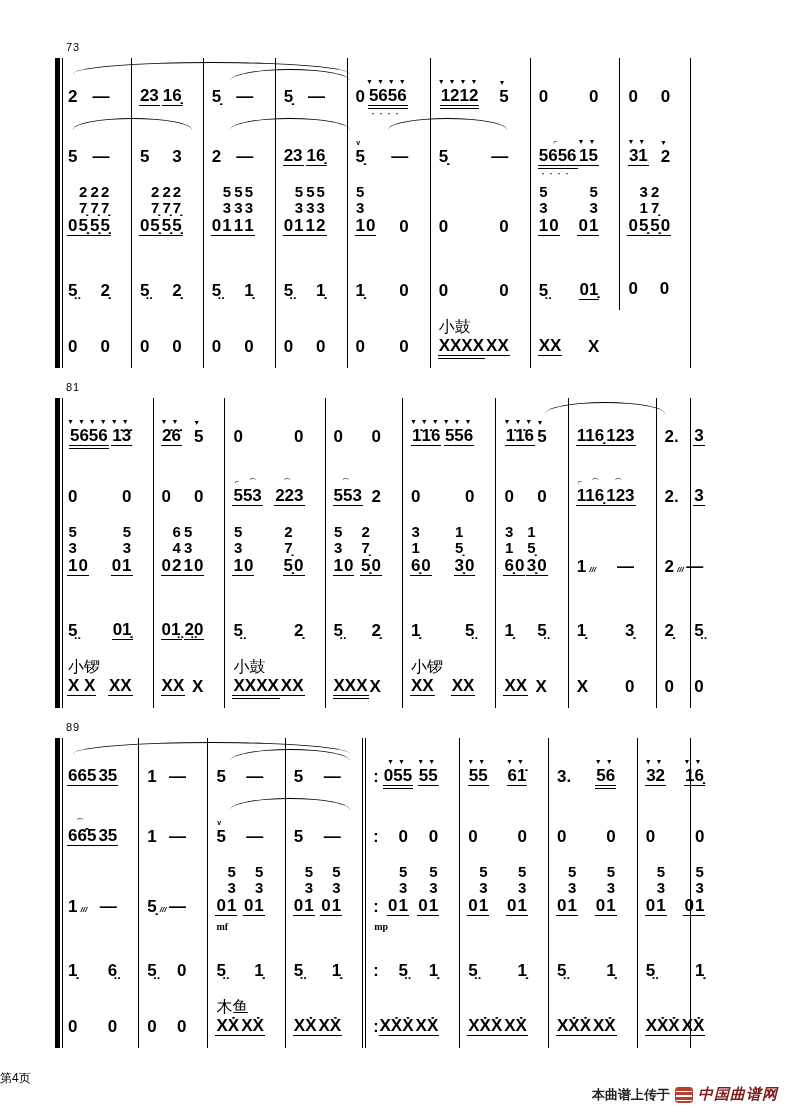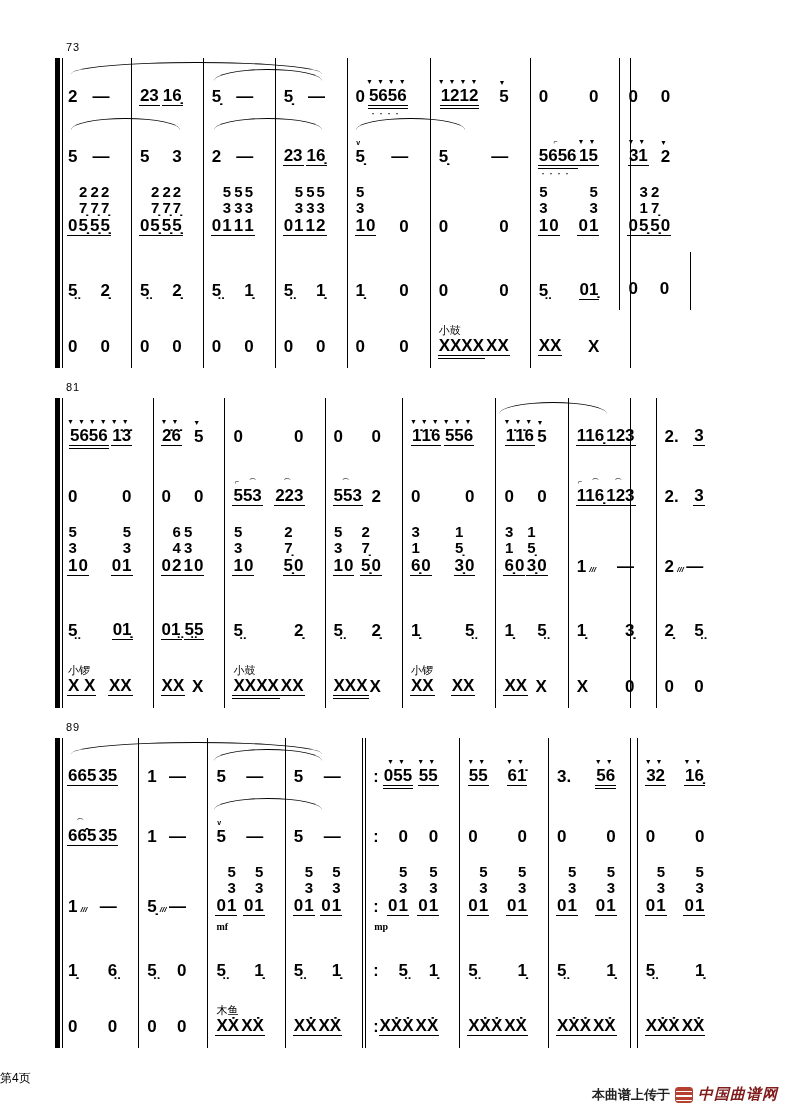--- a/index.html
+++ b/index.html
@@ -1,18 +1,18 @@
 <!DOCTYPE html>
 <html><head>
 <meta charset="utf-8">
 <style>
   html,body{margin:0;padding:0}
   body{width:790px;height:1119px;background:#fff;position:relative;
        font-family:"Liberation Sans","DejaVu Sans",sans-serif;color:#000;overflow:hidden}
-  .score{position:absolute;left:55px;top:58px;width:576px}
+  .score{position:absolute;left:55px;top:58px;width:636px}
   .system{position:relative;display:grid;grid-template-columns:repeat(8,1fr);
           grid-template-rows:56px 60px 78px 58px 58px;
           border-left:5px solid #000;border-right:1px solid #000;margin-bottom:30px}
   .system::before{content:"";position:absolute;left:2px;top:0;bottom:0;width:1px;background:#000}
   .sysnum{position:absolute;top:-17px;left:6px;font-size:11px;letter-spacing:1px}
   .cell{position:relative;border-right:1px solid #000;display:flex;align-items:flex-end;overflow:visible}
   .cell.last{border-right:none}
   .cell.rep{border-right:4px double #000}
   .line0{padding-bottom:8px}
   .line1{padding-bottom:8px}
@@ -28,21 +28,21 @@
   .main.u2{border-bottom:1.5px solid #000;position:relative}
   .main.u2::after{content:"";position:absolute;left:0;right:0;bottom:-4px;height:1.5px;background:#000}
   .col{display:flex;flex-direction:column;align-items:center}
   .stk{font-size:15px;font-weight:bold;line-height:1.12}
   .base{white-space:pre}
   .base.dash{min-width:18px;text-align:center}
   .dts{position:absolute;top:100%;margin-top:5px;left:50%;transform:translateX(-50%);
        font-size:9px;font-weight:bold;letter-spacing:5px;line-height:6px;white-space:nowrap}
   .trem{font-size:8px;font-style:italic;letter-spacing:0;margin:0 0 2px 2px;font-weight:bold}
   .pre{font-weight:bold;font-size:16px;line-height:1.05;margin-right:0}
-  .lbl{position:absolute;bottom:30px;left:8px;font-size:11px;white-space:nowrap}
+  .lbl{position:absolute;bottom:30px;left:8px;font-size:16px;white-space:nowrap}
   .dyn{position:absolute;bottom:0;left:8px;font-size:10px;font-weight:bold;
        font-family:"Liberation Serif","DejaVu Serif",serif}
   .arc{position:absolute;height:11px;border-top:1.5px solid #000;
        border-radius:50% 50% 0 0 / 100% 100% 0 0;pointer-events:none}
   .footer-page{position:absolute;left:0;right:0;top:1070px;font-size:12px}
   .credit{position:absolute;right:12px;top:1085px;display:flex;align-items:center;gap:5px}
   .credit-text{font-size:13px;font-weight:bold;color:#222}
   .logo-ic{display:inline-block;width:16px;height:14px;border-radius:3px;
            background:repeating-linear-gradient(#b5402f 0 3px,#fff 3px 4.5px);
            border:1px solid #b5402f}
@@ -1378,21 +1378,21 @@
           <div class="grp">
             <div class="main u1">
               <div class="col">
                 <div class="base">01̤</div>
               </div>
             </div>
           </div>
           <div class="grp">
             <div class="main u1">
               <div class="col">
-                <div class="base">5̤5</div>
+                <div class="base">2̤0</div>
               </div>
             </div>
           </div>
         </div>
       </div>
       <div class="cell line3">
         <div class="groups">
           <div class="grp">
             <div class="main u0">
               <div class="col">

